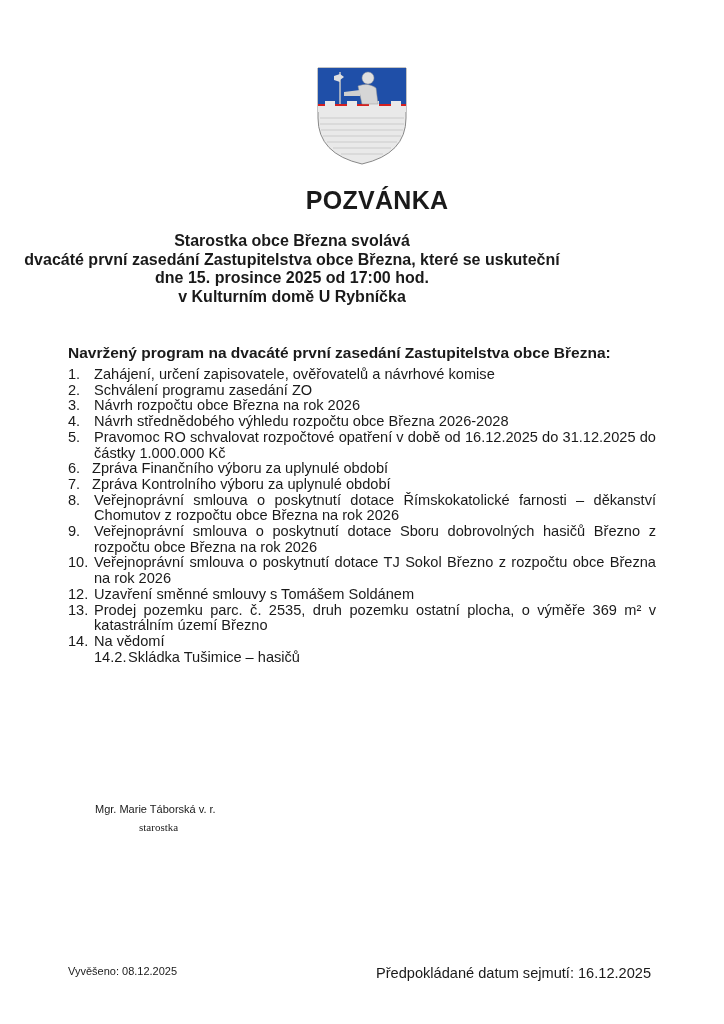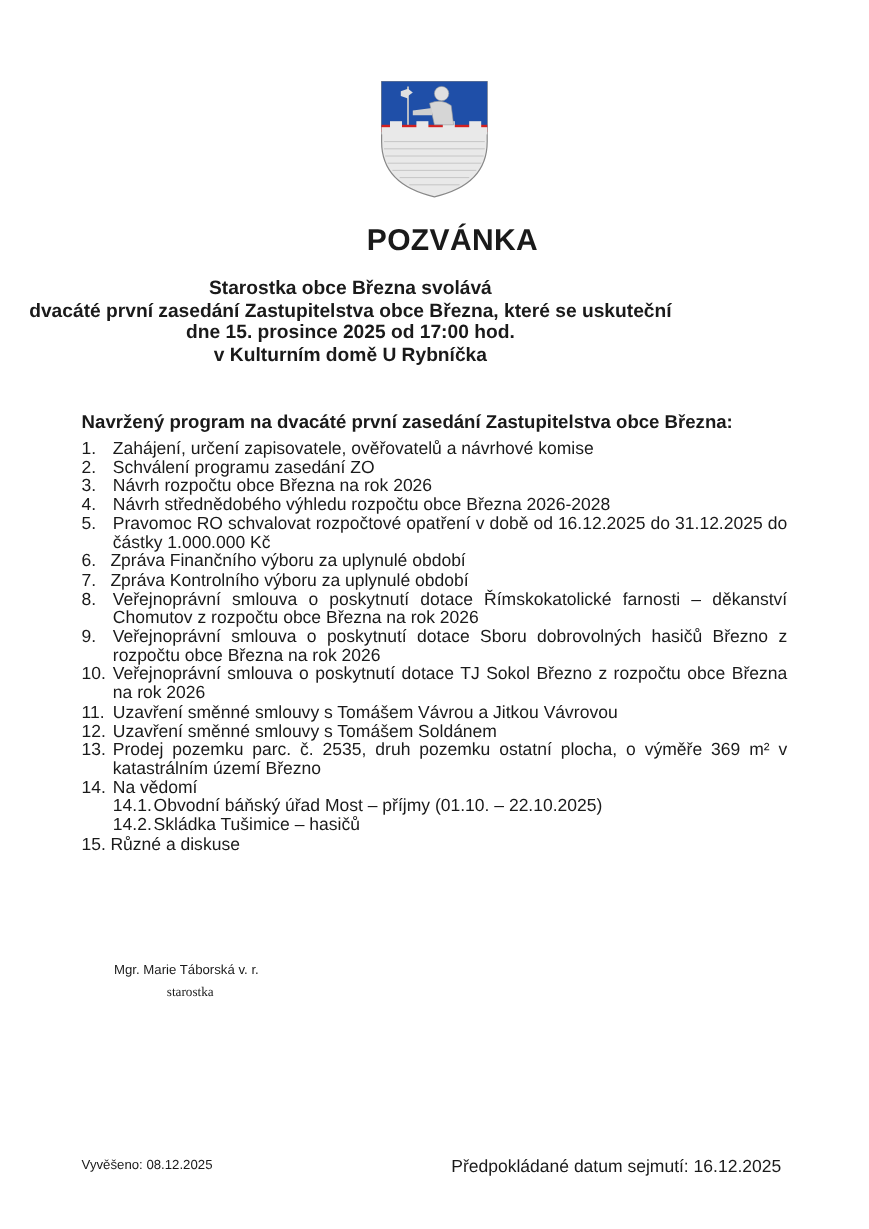--- a/index.html
+++ b/index.html
@@ -101,46 +101,34 @@
     </div>
   <div class="item">
       <span class="num">9.</span>
       <span class="txt last">Veřejnoprávní smlouva o poskytnutí dotace Sboru dobrovolných hasičů Březno z rozpočtu obce Března na rok 2026</span>
     </div>
   <div class="item">
       <span class="num">10.</span>
       <span class="txt last">Veřejnoprávní smlouva o poskytnutí dotace TJ Sokol Březno z rozpočtu obce Března na rok 2026</span>
     </div>
   <div class="item">
-      <span class="num">11.</span>
-      <span class="txt">Uzavření směnné smlouvy s Tomášem Vávrou a Jitkou Vávrovou</span>
-    </div>
-  <div class="item">
       <span class="num">12.</span>
       <span class="txt">Uzavření směnné smlouvy s Tomášem Soldánem</span>
     </div>
   <div class="item">
       <span class="num">13.</span>
       <span class="txt last">Prodej pozemku parc. č. 2535, druh pozemku ostatní plocha, o výměře 369 m² v katastrálním území Březno</span>
     </div>
   <div class="item">
       <span class="num">14.</span>
       <span class="txt">Na vědomí</span>
     </div>
   <div class="sub">
-      <span class="num">14.1.</span>
-      <span class="txt">Obvodní báňský úřad Most – příjmy (01.10. – 22.10.2025)</span>
-    </div>
-  <div class="sub">
       <span class="num">14.2.</span>
       <span class="txt">Skládka Tušimice – hasičů</span>
-    </div>
-  <div class="item">
-      <span class="num wide">15.</span>
-      <span class="txt">Různé a diskuse</span>
     </div>
 </div>
 
 <div class="sig">
   <div>Mgr. Marie Táborská v. r.</div>
   <div class="role">starostka</div>
 </div>
 
 <div class="foot-left">Vyvěšeno: 08.12.2025</div>
 <div class="foot-right">Předpokládané datum sejmutí: 16.12.2025</div>

